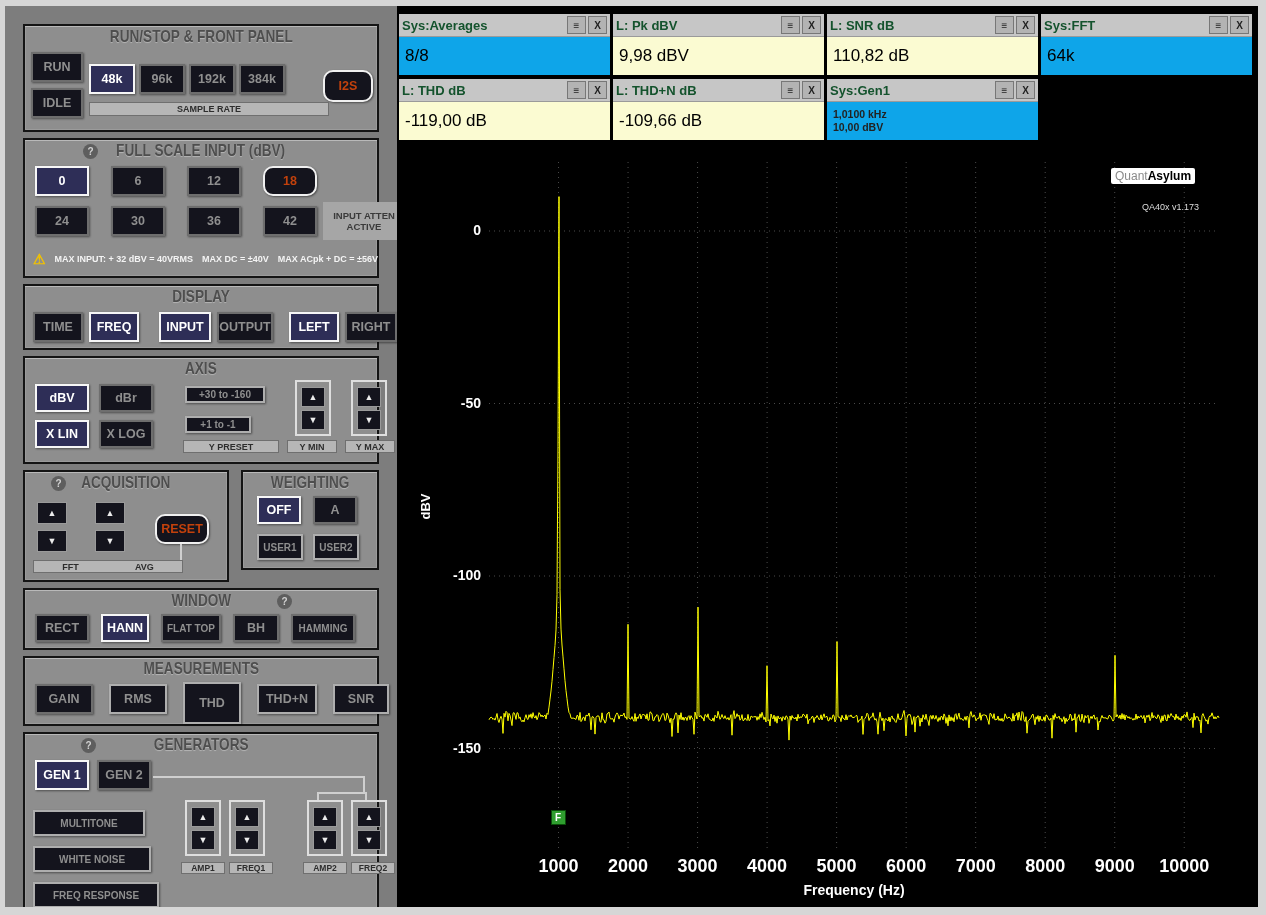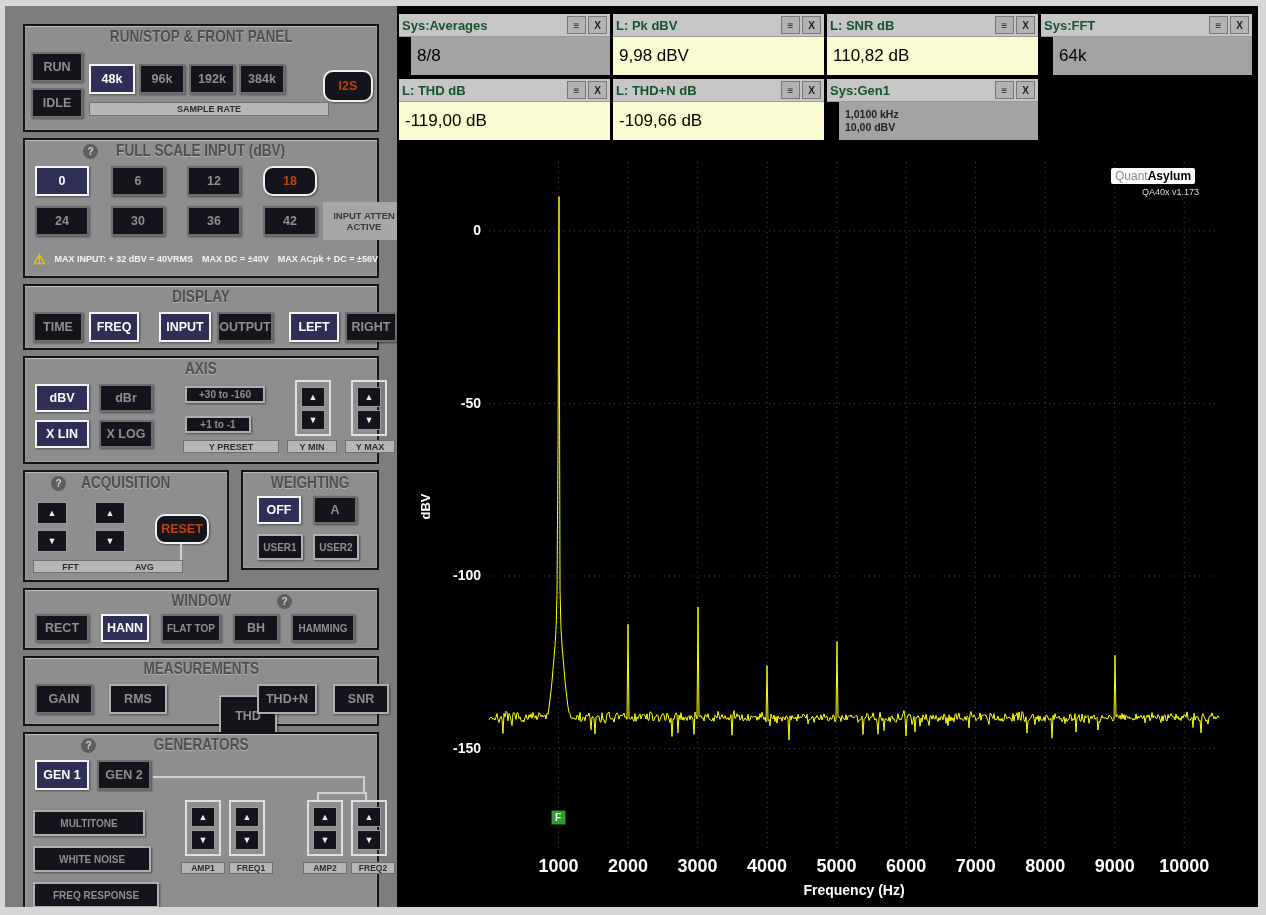--- a/index.html
+++ b/index.html
@@ -45,40 +45,40 @@
   .trow{display:flex;gap:3px;}
   .tile{width:211px;flex:none;}
   .thead{height:22px;background:#c6c6c6;display:flex;align-items:center;padding:0 3px;
     border-bottom:1px solid #9a9a9a;}
   .ttitle{font-weight:bold;font-size:13px;color:#14532d;flex:1;white-space:nowrap;}
   .tbtn{width:17px;height:16px;background:#b3b3b3;border:1px solid #777;font-size:10px;
     font-weight:bold;color:#222;display:flex;align-items:center;justify-content:center;
     margin-left:2px;flex:none;}
   .tbody{height:38px;display:flex;align-items:center;padding-left:6px;font-size:17px;color:#000;}
   .tile.l .tbody{background:#fbfbd2;}
-  .tile.sys .tbody{background:#a3a3a3;margin-left:12px;}
+  .tile.sys .tbody{background:#0ea5e9;}
   .tbody.two{flex-direction:column;align-items:flex-start;justify-content:center;
     font-size:10.5px;line-height:13px;font-weight:bold;color:#222;}
 
   
   .chart{position:absolute;left:0;top:148px;width:862px;height:754px;background:#000;}
   #svgwrap{position:absolute;inset:0;}
   .ytick{position:absolute;left:20px;width:64px;text-align:right;color:#fff;font-weight:bold;
     font-size:14px;}
   .xtick{position:absolute;top:702px;width:80px;text-align:center;color:#fff;font-weight:bold;
     font-size:18px;}
   .ylab{position:absolute;left:8px;top:345px;width:40px;text-align:center;color:#fff;
     font-weight:bold;font-size:13px;transform:rotate(-90deg);transform-origin:center;}
   .xlab{position:absolute;left:92px;width:730px;top:728px;text-align:center;color:#fff;
     font-weight:bold;font-size:14px;}
   .logo{position:absolute;left:714px;top:14px;background:#fff;padding:1px 4px;font-size:12px;
     border-radius:2px;white-space:nowrap;}
   .lq{color:#8a8a8a;}
   .la{color:#000;font-weight:bold;}
-  .ver{position:absolute;left:714px;top:33px;width:88px;text-align:right;color:#ddd;font-size:9px;}
+  .ver{position:absolute;left:714px;top:48px;width:88px;text-align:right;color:#ddd;font-size:9px;}
   .marker{position:absolute;width:15px;height:15px;background:#2f9e2f;border:1px solid #0a4d0a;
     color:#fff;font-size:10px;font-weight:bold;display:flex;align-items:center;justify-content:center;
     box-sizing:border-box;}
 </style>
 </head>
 <body>
 
 <div class="frame">
 <div class="inner">
 
@@ -181,21 +181,21 @@
       <div class="b on" style="left:76px;top:24px;width:48px;height:28px;">HANN</div>
       <div class="b f10" style="left:136px;top:24px;width:60px;height:28px;">FLAT TOP</div>
       <div class="b" style="left:208px;top:24px;width:46px;height:28px;">BH</div>
       <div class="b f10" style="left:266px;top:24px;width:64px;height:28px;">HAMMING</div>
     </section>
 
     <section class="panel" style="height:70px;">
       <div class="hd"><span>MEASUREMENTS</span></div>
       <div class="b" style="left:10px;top:26px;width:58px;height:30px;">GAIN</div>
       <div class="b lt" style="left:84px;top:26px;width:58px;height:30px;">RMS</div>
-      <div class="b lt" style="left:158px;top:37px;width:58px;height:42px;margin-left:36px;">THD</div>
+      <div class="b lt" style="left:158px;top:24px;width:58px;height:42px;">THD</div>
       <div class="b lt" style="left:232px;top:26px;width:60px;height:30px;">THD+N</div>
       <div class="b lt" style="left:308px;top:26px;width:56px;height:30px;">SNR</div>
     </section>
 
     <section class="panel" style="height:230px;">
       <div class="help" style="left:56px;top:4px;">?</div>
       <div class="hd"><span>GENERATORS</span></div>
       <div class="b on" style="left:10px;top:26px;width:54px;height:30px;">GEN 1</div>
       <div class="b" style="left:72px;top:26px;width:54px;height:30px;">GEN 2</div>
       <div class="wire" style="left:128px;top:42px;width:212px;height:2px;"></div>

